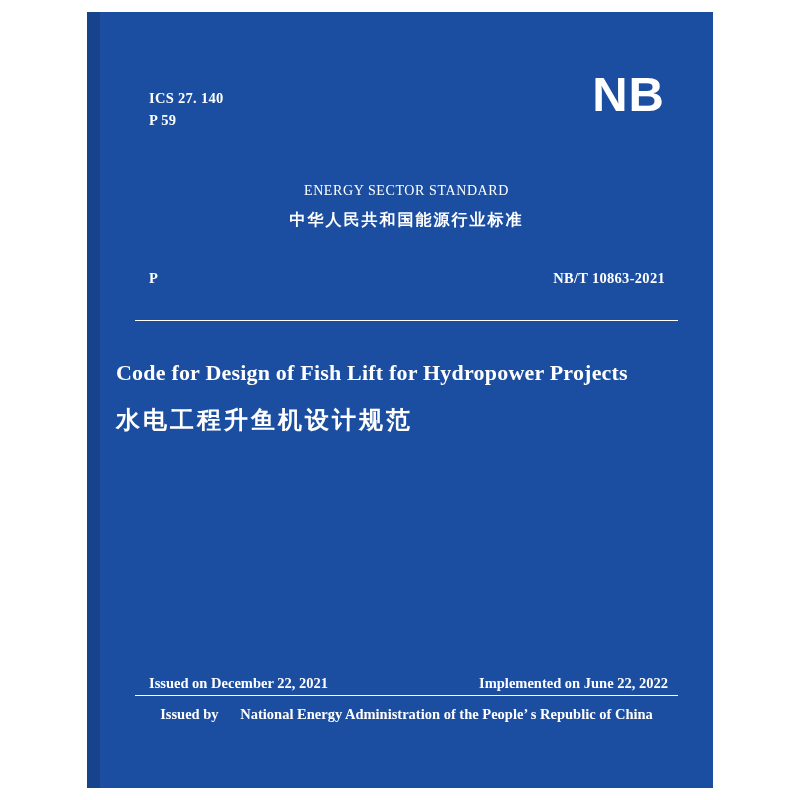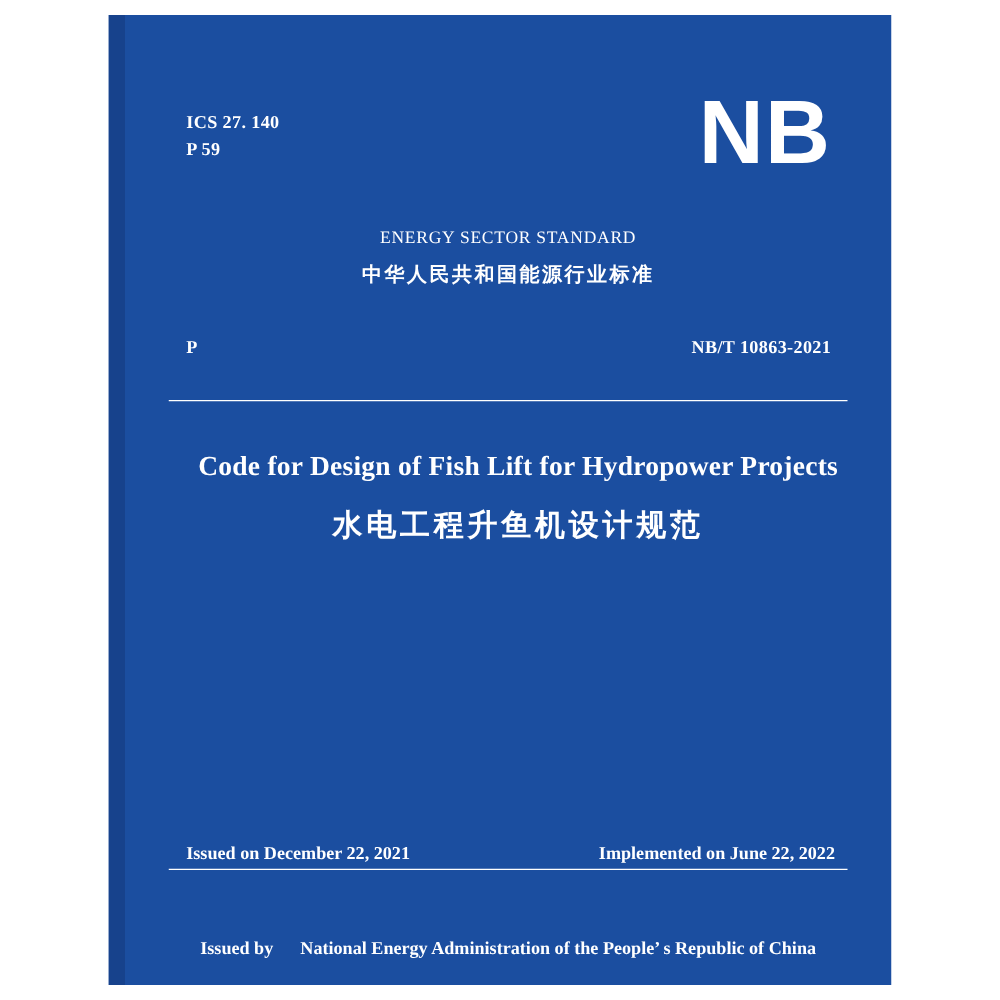--- a/index.html
+++ b/index.html
@@ -54,21 +54,21 @@
     font-size: 14.5px;
     line-height: 1.55;
     letter-spacing: 0.3px;
   }
   .nb-logo {
     position: absolute;
     right: 48px;
     top: 58px;
     font-family: "Liberation Sans", sans-serif;
     font-weight: bold;
-    font-size: 72px;
+    font-size: 49px;
     letter-spacing: 1px;
     line-height: 1;
   }
   .std-title {
     position: absolute;
     left: 0;
     right: 0;
     top: 168px;
     text-align: center;
   }
@@ -105,21 +105,20 @@
     height: 1px;
     background: #ffffff;
   }
   .rule-top { top: 308px; }
   .rule-bottom { top: 683px; }
   .doc-titles {
     position: absolute;
     left: 16px;
     right: 0;
     top: 348px;
-    text-align: center;
   }
   .doc-titles .title-en {
     font-weight: bold;
     font-size: 22px;
     letter-spacing: 0.2px;
   }
   .doc-titles .title-cn {
     margin-top: 18px;
     font-family: Liberation Serif, serif;
     font-weight: bold;
@@ -138,21 +137,20 @@
     gap: 35px;
   }
   .issued-by {
     position: absolute;
     left: 0;
     right: 0;
     top: 694px;
     text-align: center;
     font-weight: bold;
     font-size: 14.5px;
-    margin-top: 45px;
   }
   .issued-by .label {
     margin-right: 18px;
   }
 </style>
 </head>
 <body>
 
 <div class="page">
   <div class="cover">

